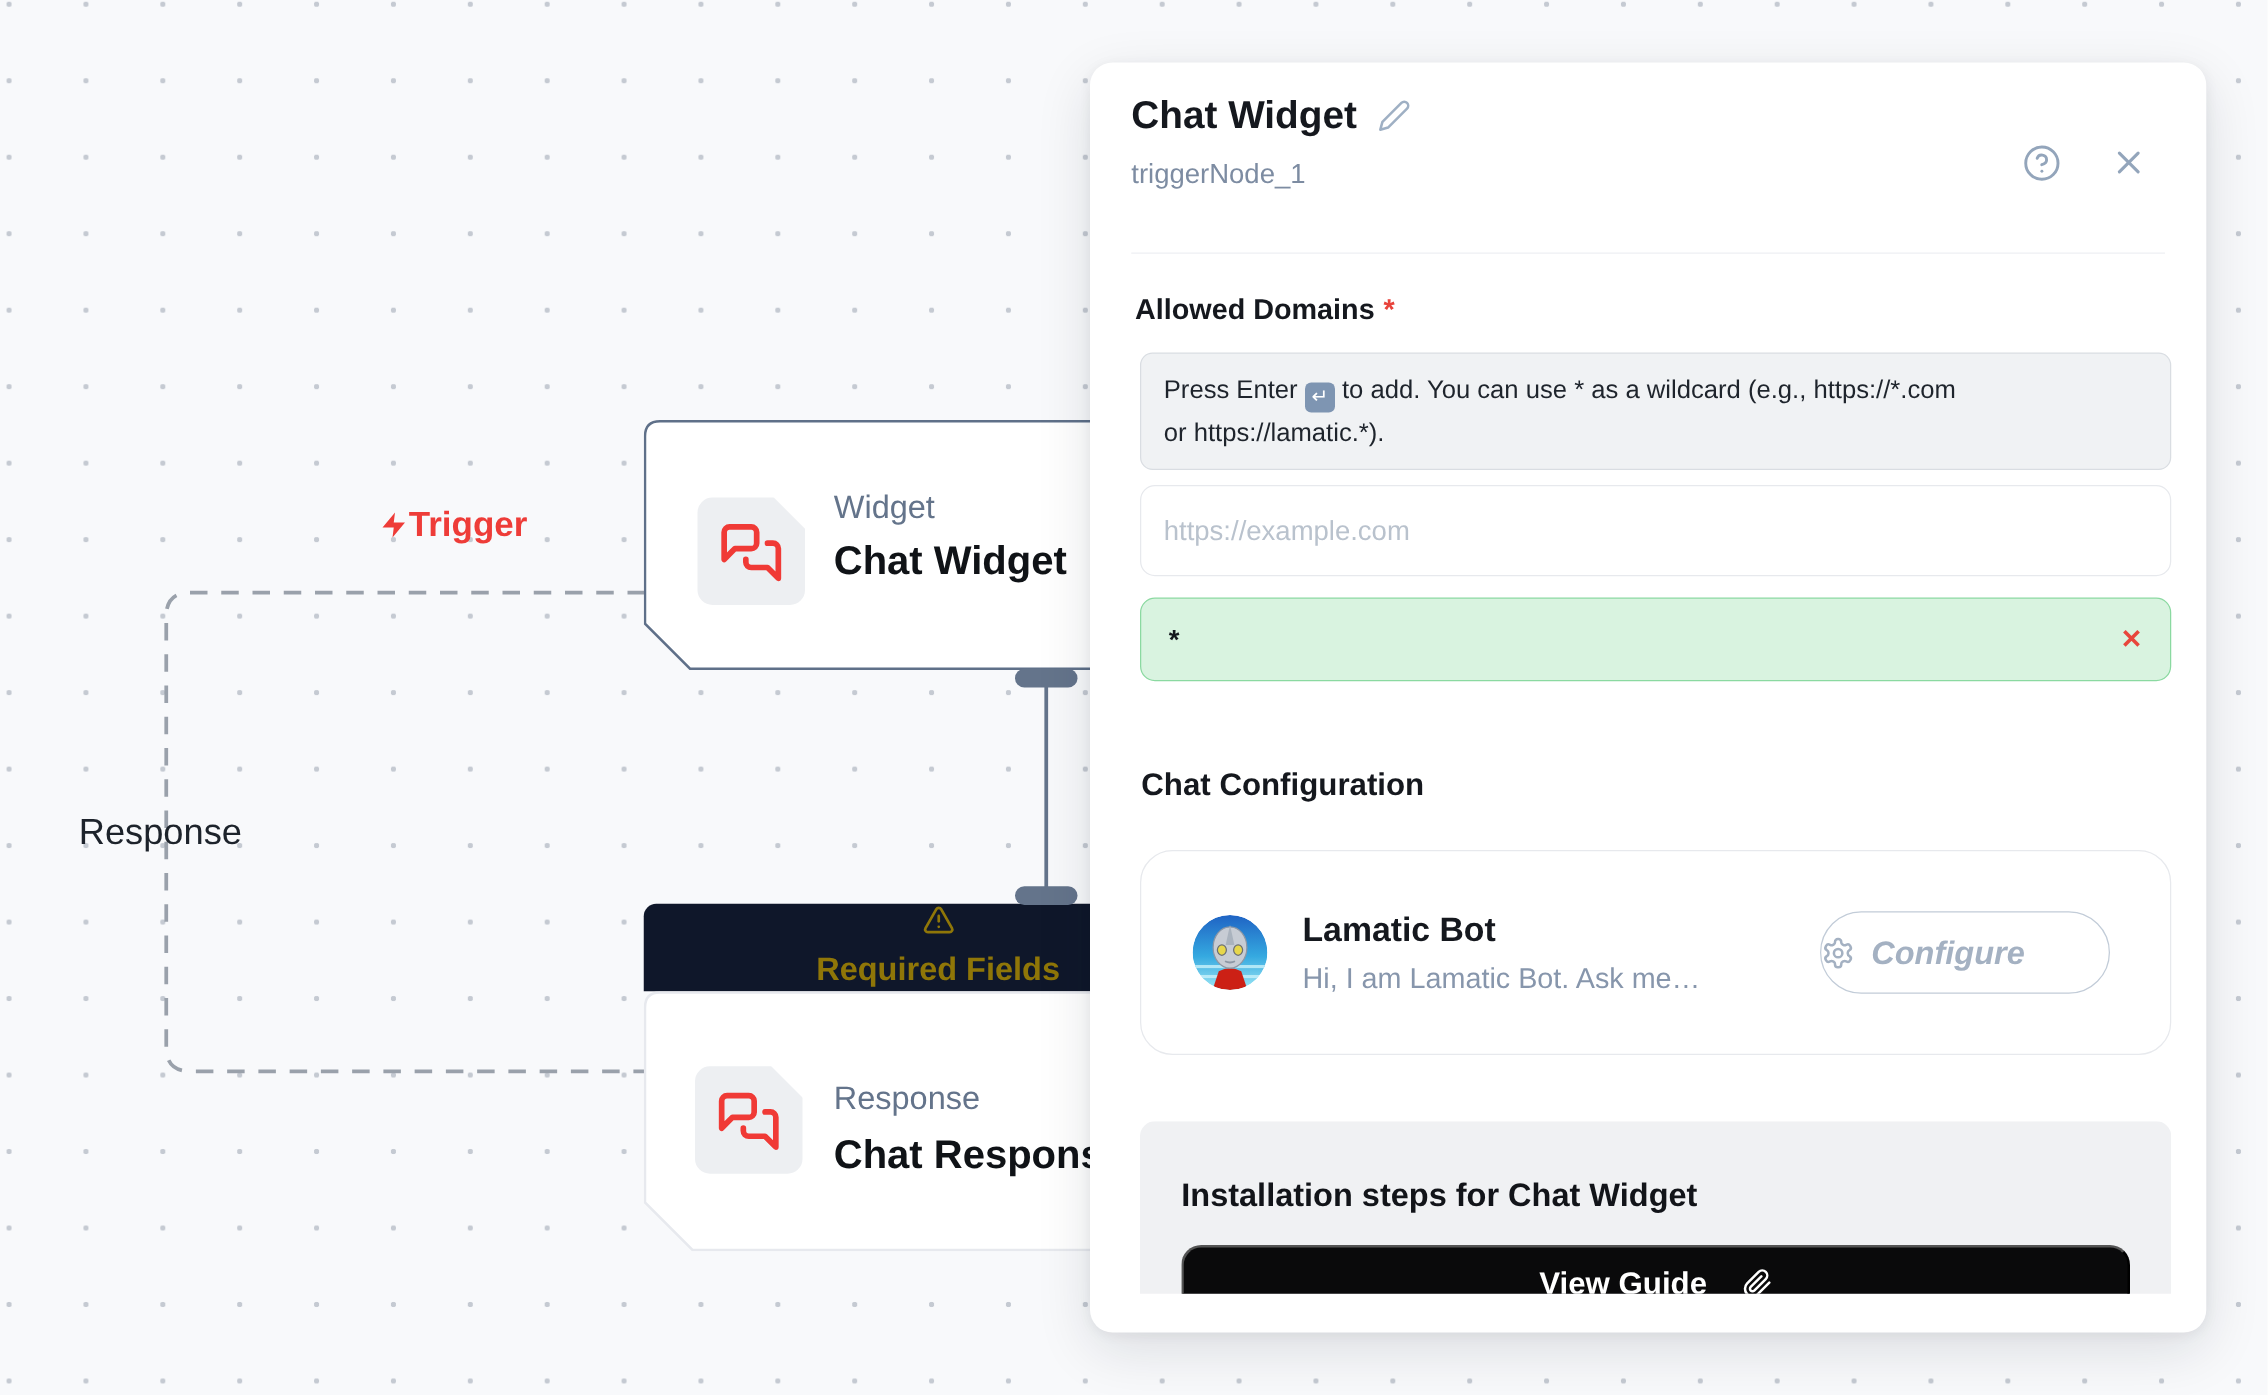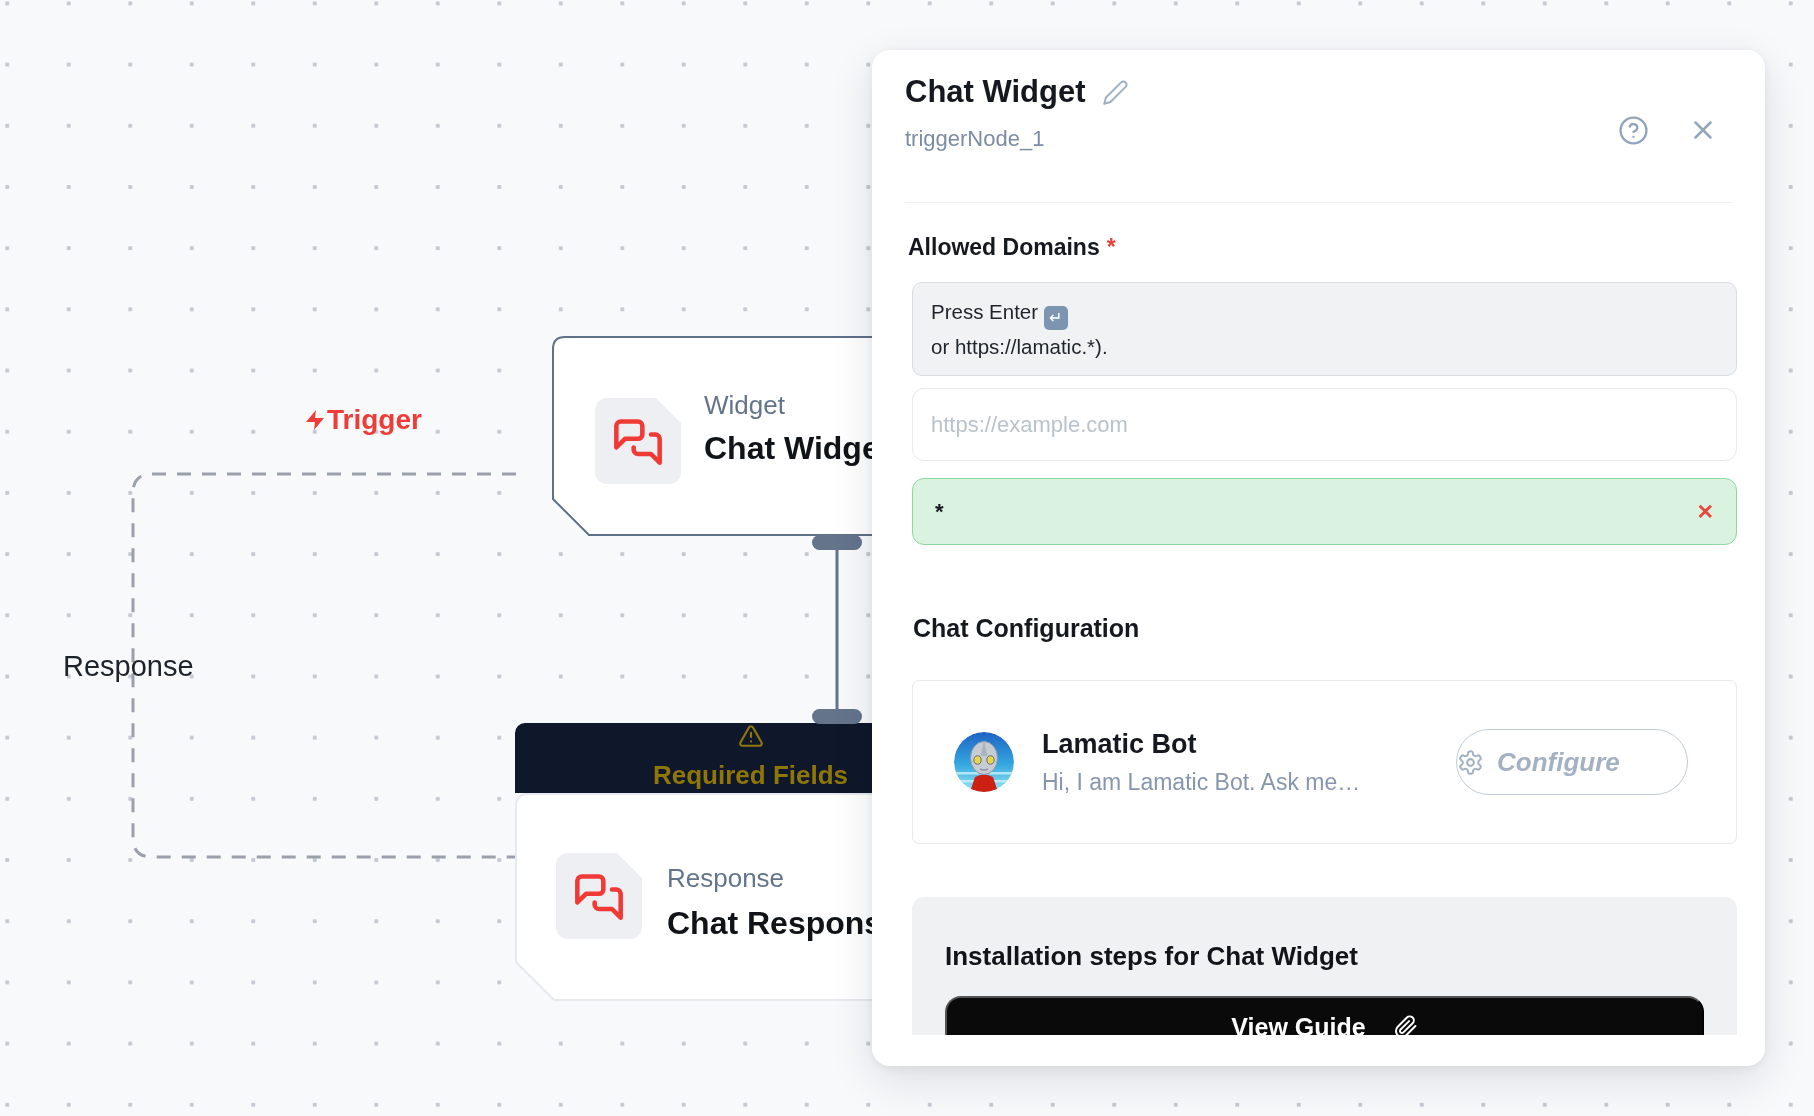--- a/index.html
+++ b/index.html
@@ -72,21 +72,21 @@
     position:absolute; left:40px; top:428px; width:825px; height:67px;
     background:#d9f3e0; border:1.5px solid #8bd9a1; border-radius:12px;
     display:flex; align-items:center; justify-content:space-between; padding:0 22px;
   }
   .chip-value { font-size:22px; font-weight:700; color:#15181e; }
   .chip-remove { font-size:21px; font-weight:700; color:#e8463c; cursor:pointer; }
 
   .section-heading { position:absolute; left:41px; top:564px; font-size:25px; font-weight:700; color:#15181e; }
   .bot-card {
     position:absolute; left:40px; top:630px; width:825px; height:164px;
-    border:1.5px solid #e7e9ed; border-radius:7px;
+    border:1.5px solid #e7e9ed; border-radius:26px;
     display:flex; align-items:center; padding:0 48px 0 41px; gap:28px;
   }
   .bot-avatar { width:60px; height:60px; border-radius:50%; flex:0 0 auto; }
   .bot-texts { flex:1 1 auto; min-width:0; }
   .bot-name { font-size:27px; font-weight:700; color:#15181e; margin-bottom:9px; }
   .bot-desc { font-size:23px; color:#8796ac; white-space:nowrap; }
   .configure-btn {
     flex:0 0 auto; width:232px; height:66px; border:1.5px solid #c2ccd8; border-radius:33px;
     display:flex; align-items:center; justify-content:flex-start; gap:13px;
     color:#a4b1c2; font-size:26px; font-weight:600; background:#fff; cursor:pointer;font-style:italic;
@@ -114,21 +114,21 @@
 <div class="trigger-label">
   <svg width="24" height="24" viewBox="0 0 24 24" fill="#ee3c38">
     <polygon points="13 2 3 14 12 14 11 22 21 10 12 10"></polygon>
   </svg>
   <span>Trigger</span>
 </div>
 
 <div class="edge-label">Response</div>
 
 <div class="node-group" style="left:515px; top:274px; width:435px; height:276px;">
-  <div class="node-card" style="top:62px; height:200px;margin-left:37px;">
+  <div class="node-card" style="top:62px; height:200px;">
     <svg class="node-outline" width="435" height="200" viewBox="0 0 435 200">
       <path d="M13 1 H434 V199 H37 L1 163 V13 Q1 1 13 1 Z" fill="#ffffff" stroke="#5f7089" stroke-width="2"></path>
     </svg>
     <div class="icon-tile" style="left:43px; top:62px;">
       <svg width="52" height="52" viewBox="0 0 24 24" fill="none" stroke="#f03a36" stroke-width="2.1" stroke-linecap="round" stroke-linejoin="round">
         <path d="M14 9a2 2 0 0 1-2 2H6l-4 4V5a2 2 0 0 1 2-2h8a2 2 0 0 1 2 2z"></path>
         <path d="M18 9h2a2 2 0 0 1 2 2v11l-4-4h-6a2 2 0 0 1-2-2v-1"></path>
       </svg>
       <div class="tile-notch"></div>
     </div>
@@ -190,20 +190,21 @@
   <div class="field-label">
     <span>Allowed Domains</span><span class="req-star">*</span>
   </div>
 
   <div class="hint-box">
     <div>
       <span>Press Enter</span>
       <span class="enter-key">
           <span>↵</span>
         </span>
+      <span>to add. You can use * as a wildcard (e.g., https://*.com</span>
     </div>
     <div>or https://lamatic.*).</div>
   </div>
 
   <input class="url-input" type="text" placeholder="https://example.com" style="">
 
   <div class="domain-chip">
     <span class="chip-value">*</span>
     <span class="chip-remove">✕</span>
   </div>

